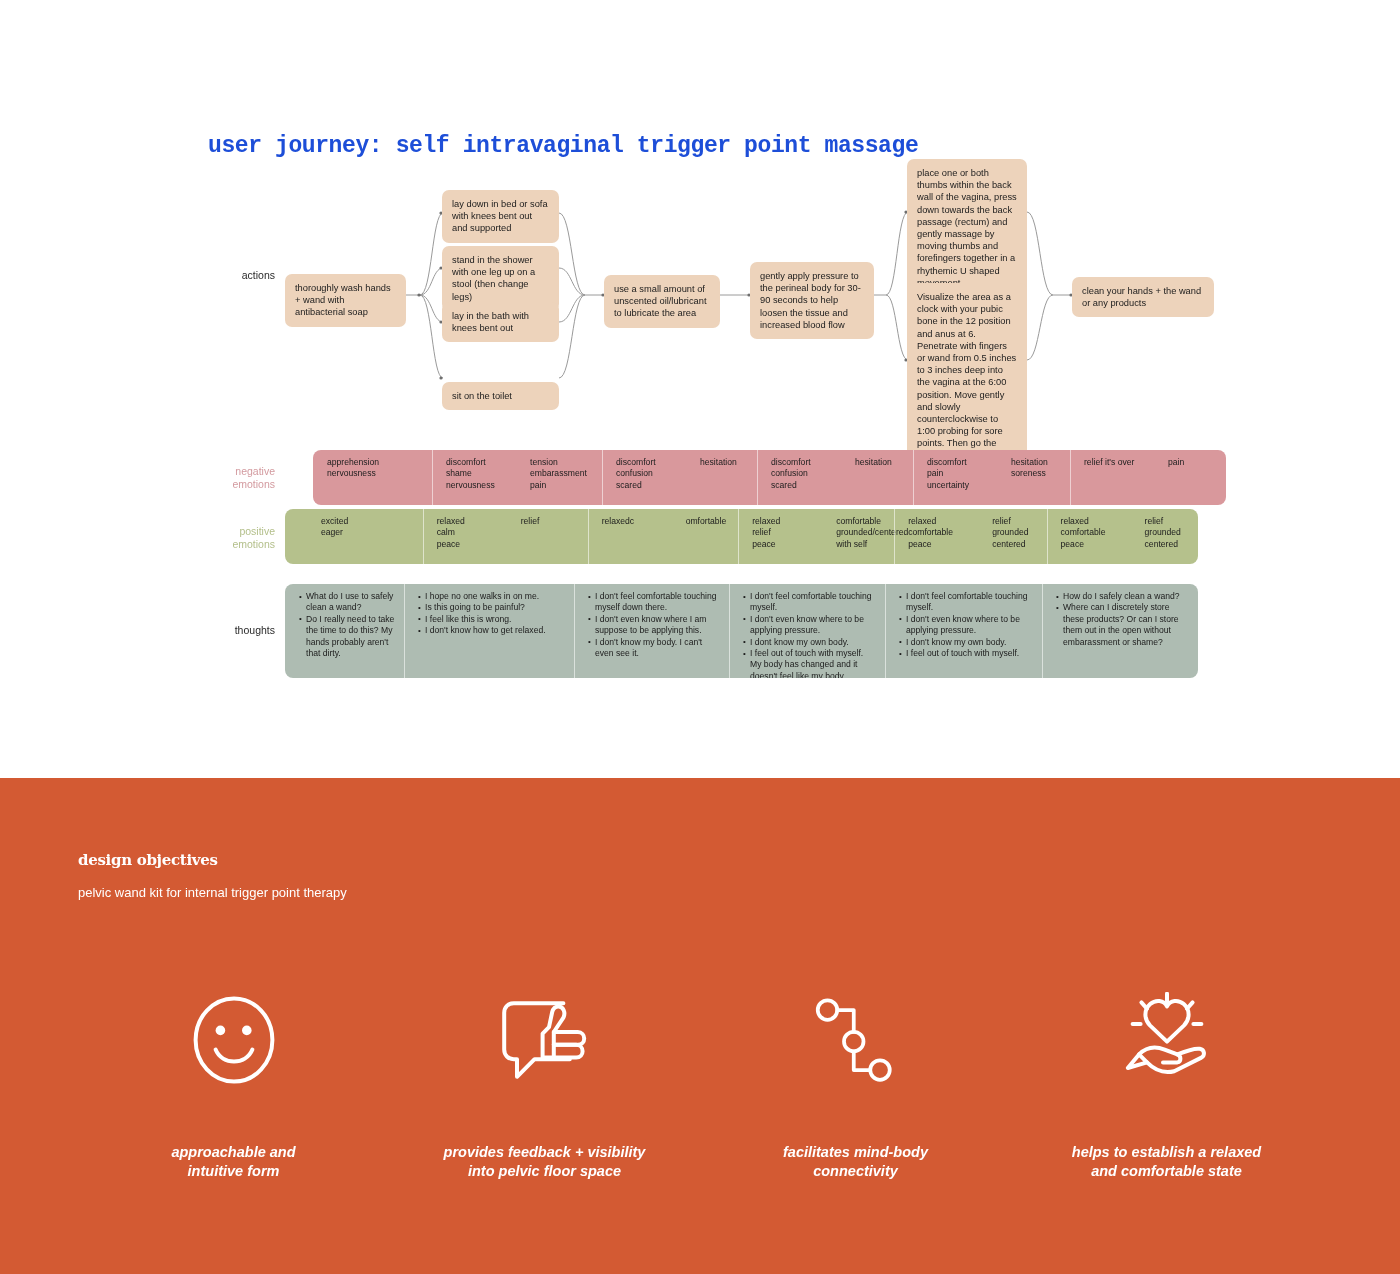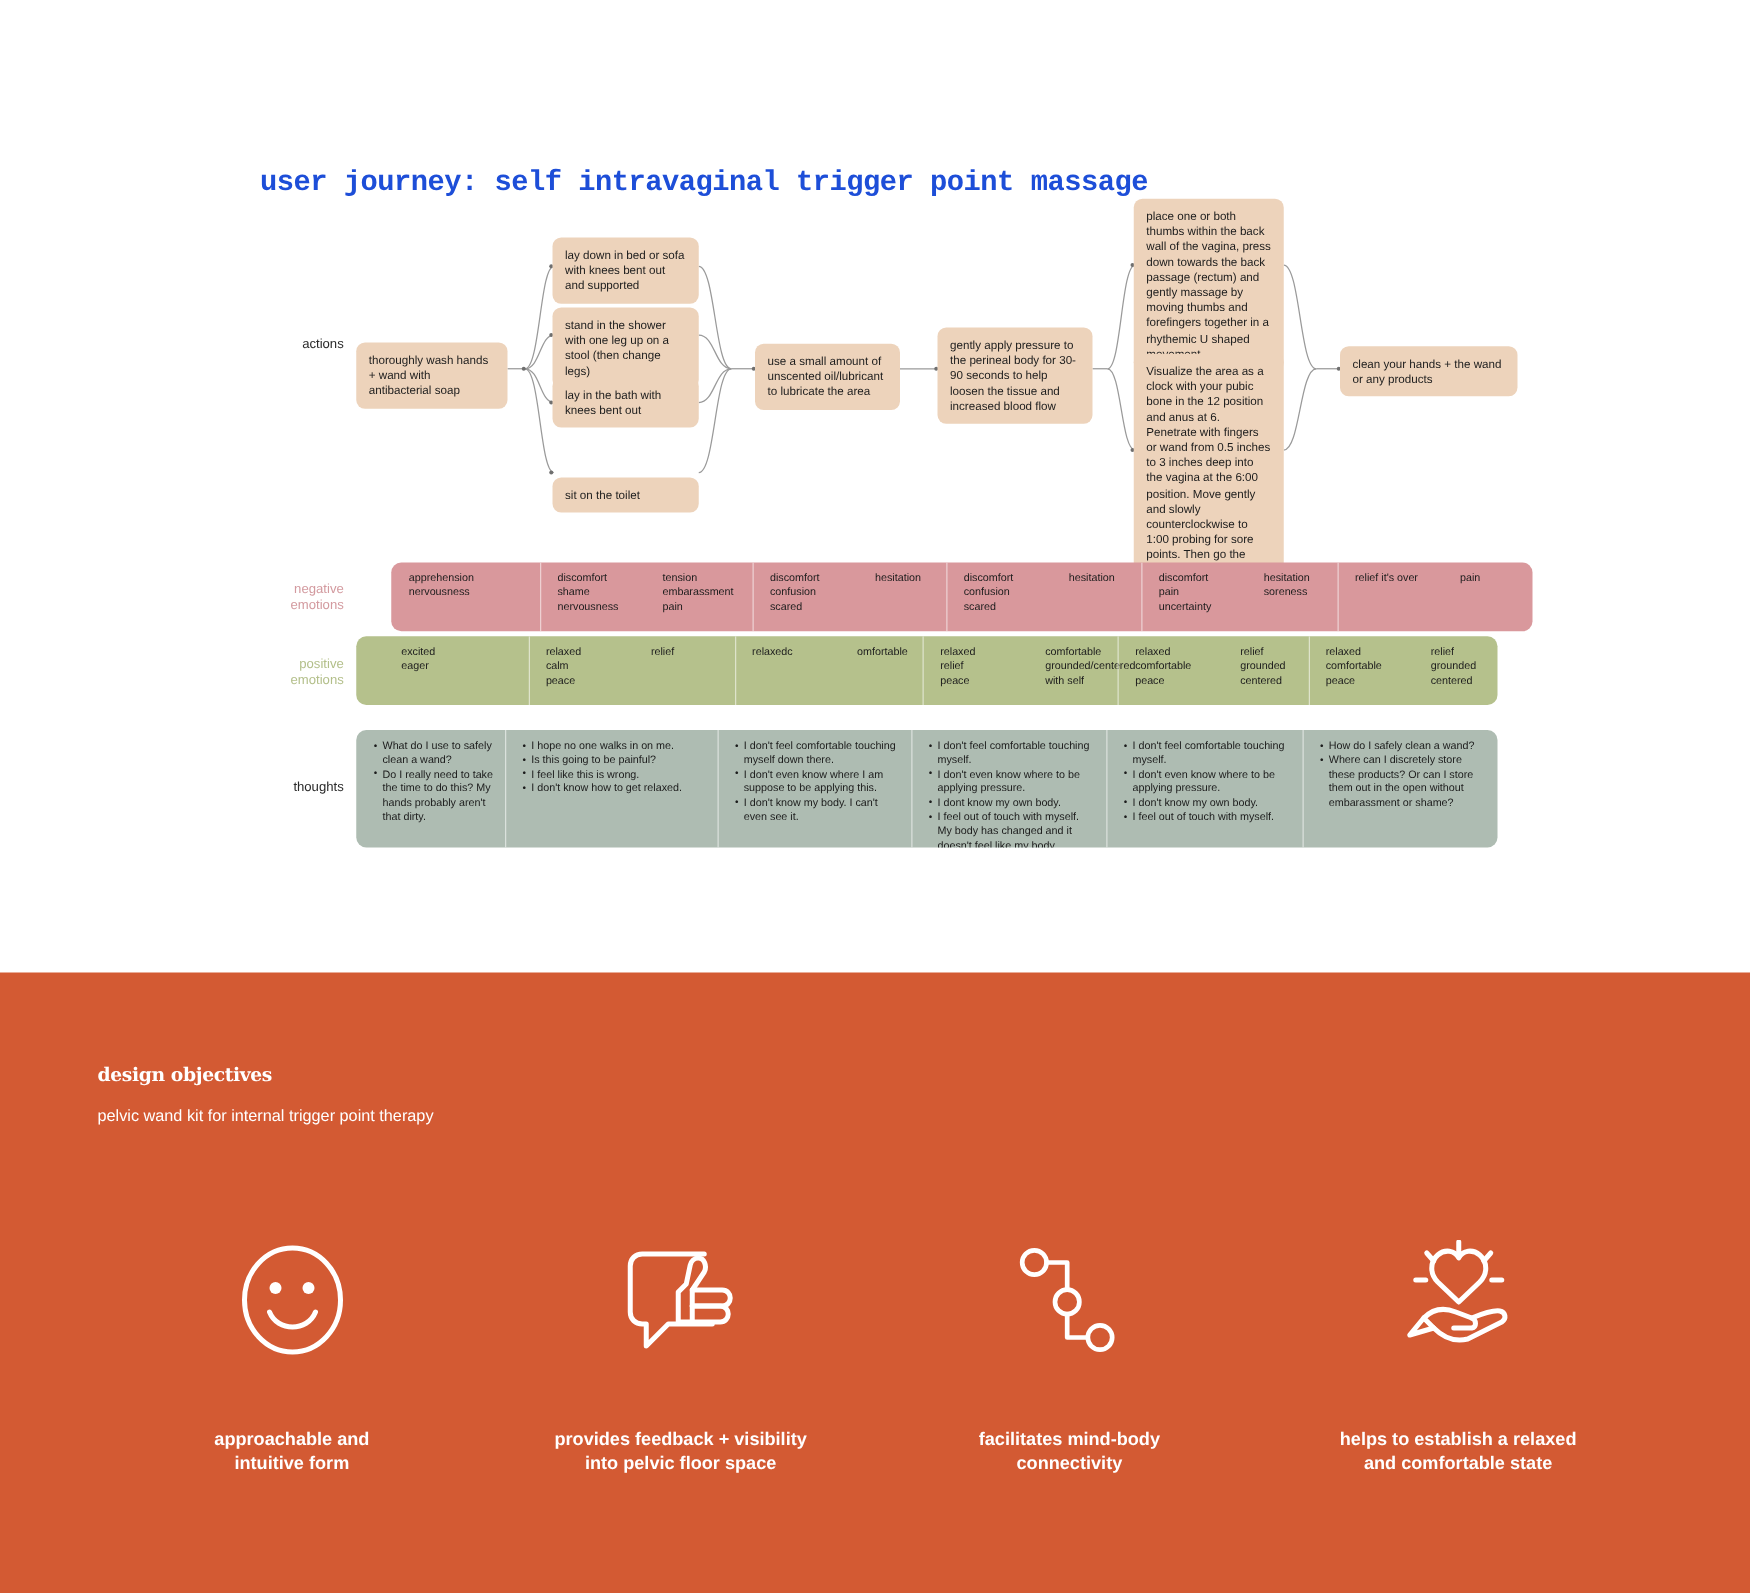--- a/index.html
+++ b/index.html
@@ -129,20 +129,21 @@
   .obj-item { width: 311px; display: flex; flex-direction: column; align-items: center; }
   .obj-icon { height: 110px; display: flex; align-items: center; justify-content: center; }
   .obj-icon svg { stroke: #ffffff; fill: none; stroke-width: 5; stroke-linecap: round; stroke-linejoin: round; }
   .obj-caption {
     margin-top: 48px;
     text-align: center;
     color: #ffffff;
     font-size: 14.5px;
     font-weight: 700;
     line-height: 19px;
+    font-style: italic;
   }
 </style>
 </head>
 <body>
 
 <div class="journey">
 
   <div class="page-title">user journey: self intravaginal trigger point massage</div>
 
   <div class="row-label actions">actions</div>

